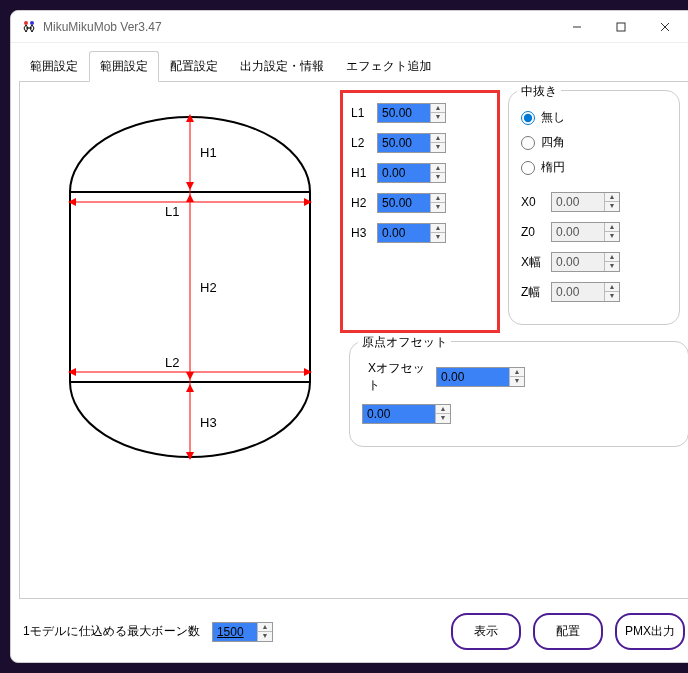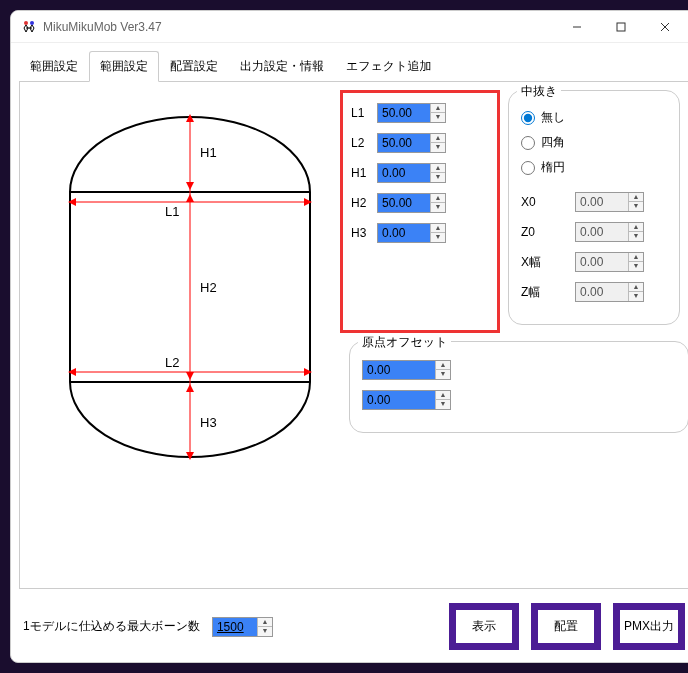--- a/index.html
+++ b/index.html
@@ -23,28 +23,28 @@
 .spin input { border: none; width: 52px; padding: 0 4px; font-size: 12px; background: transparent; outline: none; }
 .spin .btns { display: flex; flex-direction: column; border-left: 1px solid #bbb; }
 .spin .btns span { width: 14px; height: 9px; font-size: 7px; line-height: 8px; text-align: center; color: #555; background: #f5f5f5; }
 .spin .btns span:first-child { border-bottom: 1px solid #bbb; }
 .right-col { position: absolute; left: 320px; top: 8px; right: 8px; }
 .boxes { display: flex; gap: 8px; }
 .basic-box { width: 160px; border: 3px solid #e33; padding: 10px 8px 4px 8px; position: relative; }
 .hollow-box { flex: 1; }
 .radio-row { display: flex; align-items: center; margin-bottom: 8px; }
 .radio-row input[type=radio] { width: 14px; height: 14px; margin-right: 6px; accent-color: #0078d4; }
-.hfield { display: flex; align-items: center; margin-bottom: 10px; gap: 24px; }
+.hfield { display: flex; align-items: center; margin-bottom: 10px; }
 .hfield label { width: 30px; }
 .origin-box { margin-top: 8px; width: 100%; margin-left: 9px; }
 .ofield-row { display: flex; align-items: center; margin-bottom: 10px; }
 .ofield-row label { width: 74px; text-align: left; padding-left: 6px; }
 .ofield-row .spin input { width: 72px; }
 .bottom-bar { display: flex; align-items: center; padding: 6px 12px 12px 12px; gap: 12px; }
-.btn { border: 7px solid #4c1d95; background: #fff; padding: 8px 4px; border-radius: 0; cursor: default; min-width: 70px; text-align: center; }
+.btn { border: 2px solid #4c1d95; background: #fff; padding: 8px 4px; border-radius: 16px; cursor: default; min-width: 70px; text-align: center; }
 </style>
 </head>
 <body>
 
 <div class="window">
   <div class="titlebar">
     <span class="icon">
       <svg width="16" height="16" viewBox="0 0 16 16">
           <circle cx="5" cy="4" r="2" fill="#d33"></circle>
           <circle cx="11" cy="4" r="2" fill="#33d"></circle>
@@ -211,20 +211,21 @@
                   <span>▼</span>
                 </span>
               </span>
             </div>
         </div>
       </div>
 
       <div class="group origin-box">
         <span class="legend">原点オフセット</span>
         <div class="ofield-row">
+            <label>Xオフセット</label>
             <span class="spin">
               <input value="0.00" style="">
               <span class="btns">
                 <span>▲</span>
                 <span>▼</span>
               </span>
             </span>
           </div>
         <div class="ofield-row">
             <span class="spin">

